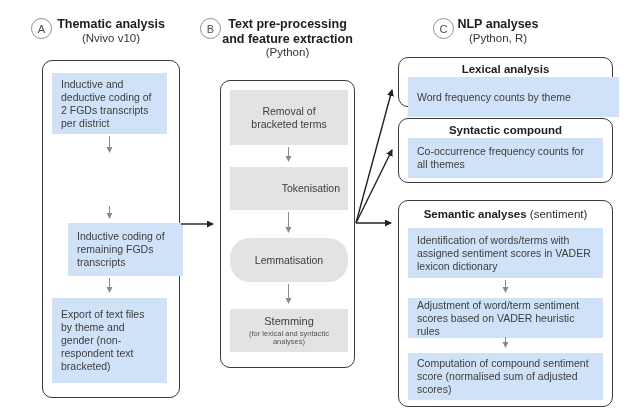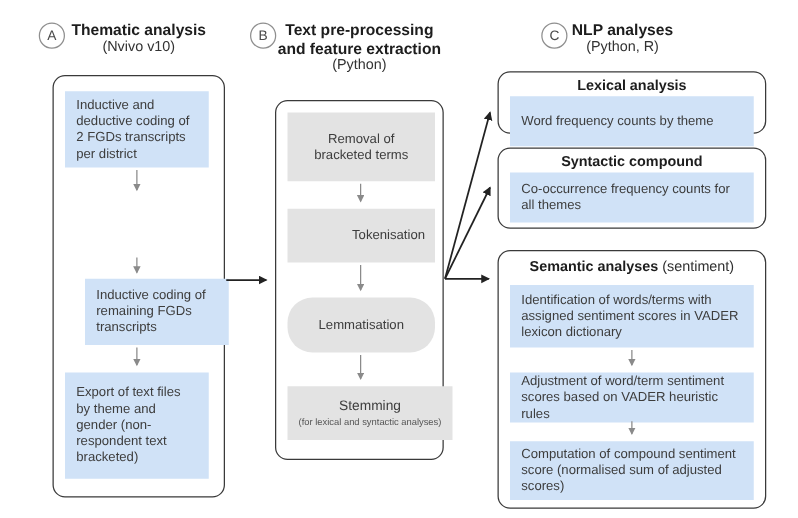--- a/index.html
+++ b/index.html
@@ -74,29 +74,29 @@
 
   <div class="frame" style="left:42px;top:60px;width:138px;height:338px;"></div>
   <div class="step blue" style="left:52px;top:73px;width:115px;height:61px;">Inductive and deductive coding of 2 FGDs transcripts per district</div>
   <div class="step blue" style="left:52px;top:223px;width:115px;height:53px;margin-left:16px;">Inductive coding of remaining FGDs transcripts</div>
   <div class="step blue" style="left:52px;top:298px;width:115px;height:85px;">Export of text files by theme and gender (non-respondent text bracketed)</div>
 
   <div class="frame" style="left:220px;top:80px;width:135px;height:288px;"></div>
   <div class="step gray" style="left:230px;top:90px;width:118px;height:55px;">Removal of bracketed terms</div>
   <div class="step gray" style="left:230px;top:167px;width:118px;height:43px;text-align:right;">Tokenisation</div>
   <div class="step gray" style="left:230px;top:238px;width:118px;height:44px;border-radius:20px;">Lemmatisation</div>
-  <div class="step gray" style="left:230px;top:309px;width:132px;height:43px;">
+  <div class="step gray" style="left:230px;top:309px;width:118px;height:43px;">
     <span class="main">Stemming</span>
     <span class="note">(for lexical and syntactic analyses)</span>
   </div>
 
   <div class="frame" style="left:398px;top:57px;width:215px;height:50px;">
     <div class="panel-title" style="top:5px;">Lexical analysis</div>
   </div>
-  <div class="step blue" style="left:408px;top:77px;width:195px;height:23px;">Word frequency counts by theme</div>
+  <div class="step blue" style="left:408px;top:77px;width:211px;height:23px;">Word frequency counts by theme</div>
 
   <div class="frame" style="left:398px;top:118px;width:215px;height:65px;">
     <div class="panel-title" style="top:5px;">Syntactic compound</div>
   </div>
   <div class="step blue" style="left:408px;top:138px;width:195px;height:39px;">Co-occurrence frequency counts for all themes</div>
 
   <div class="frame" style="left:398px;top:200px;width:215px;height:207px;">
     <div class="panel-title" style="top:7px;">
       <span>Semantic analyses</span>
       <span class="suffix"> <span>(sentiment)</span></span>

